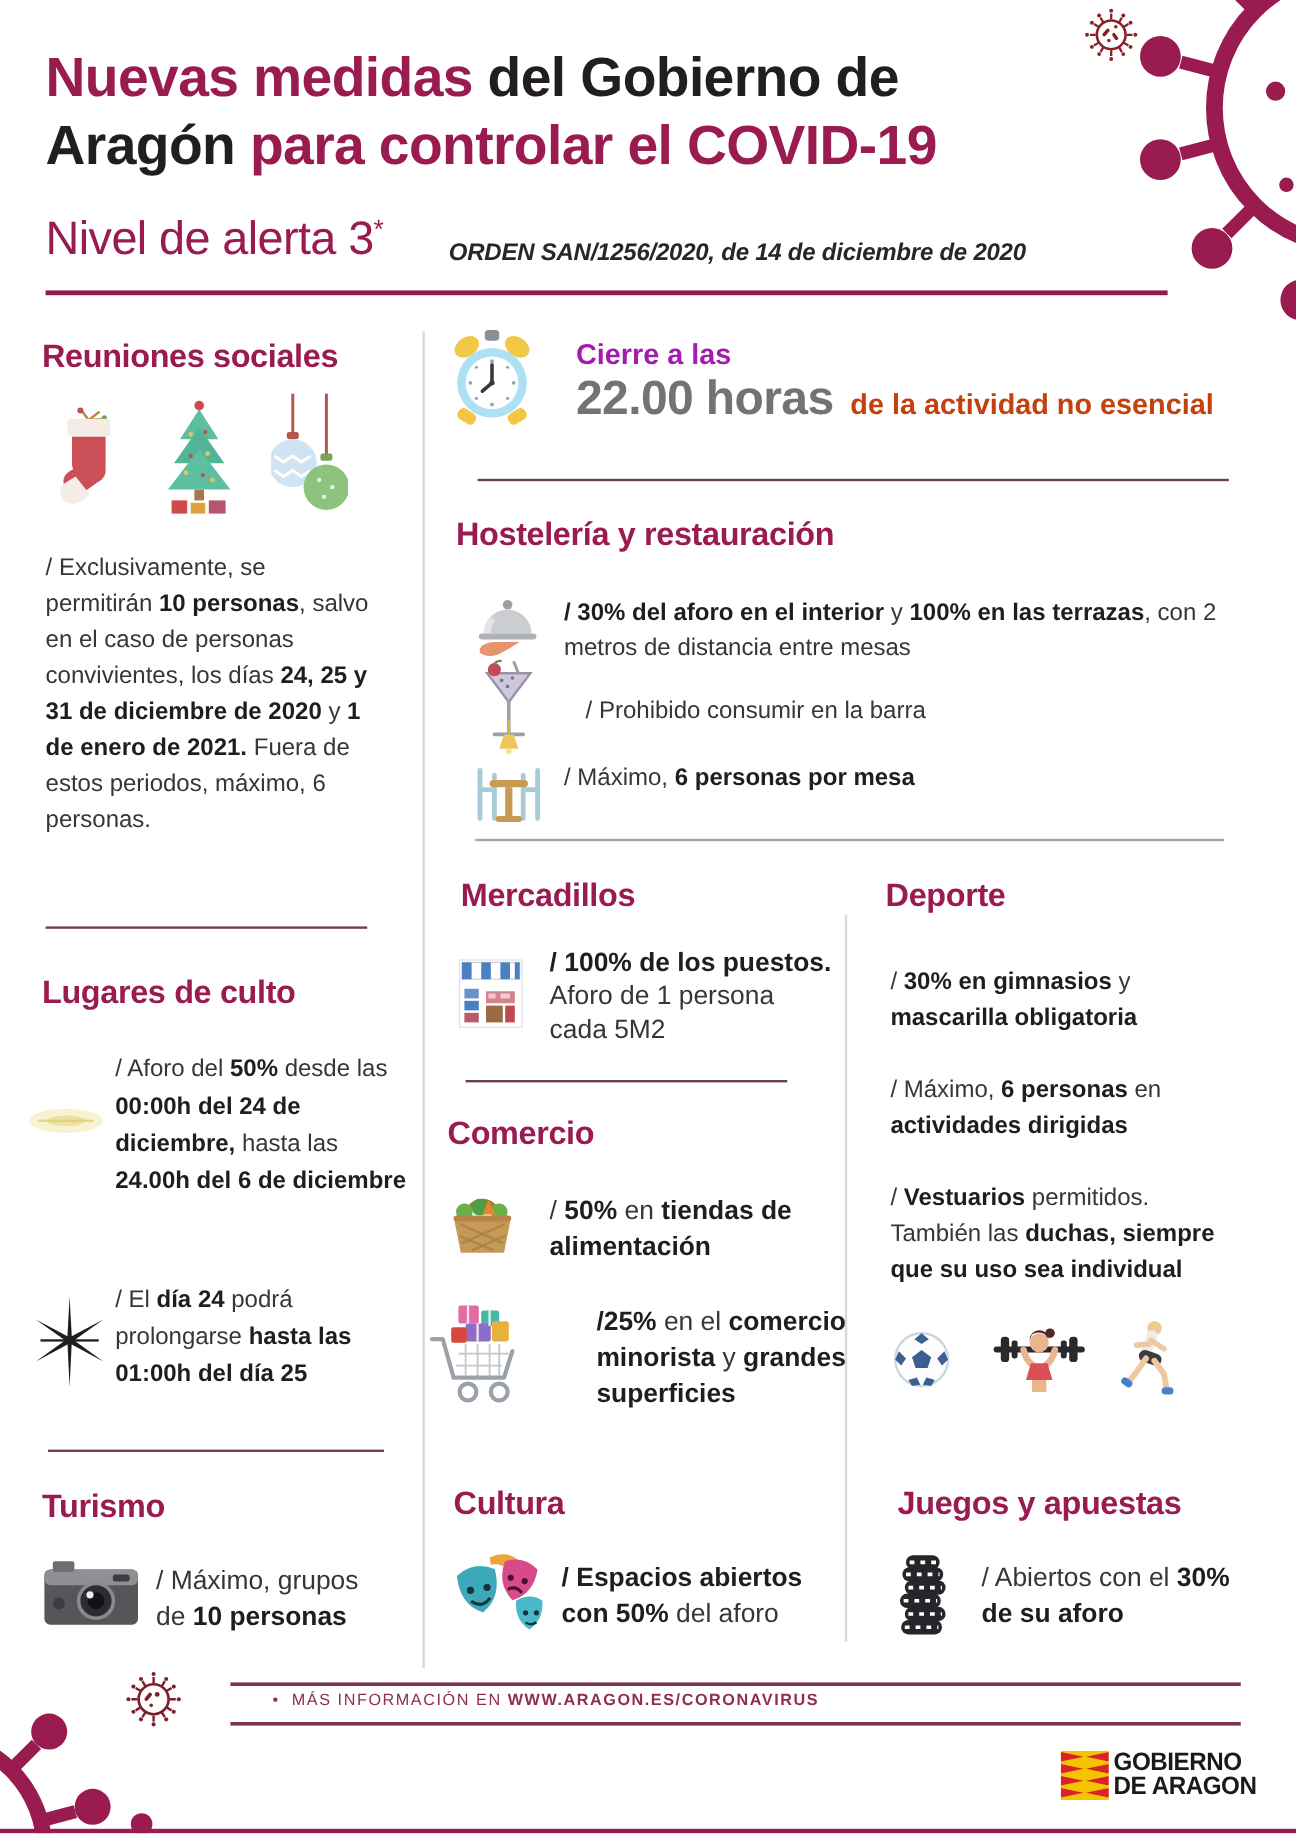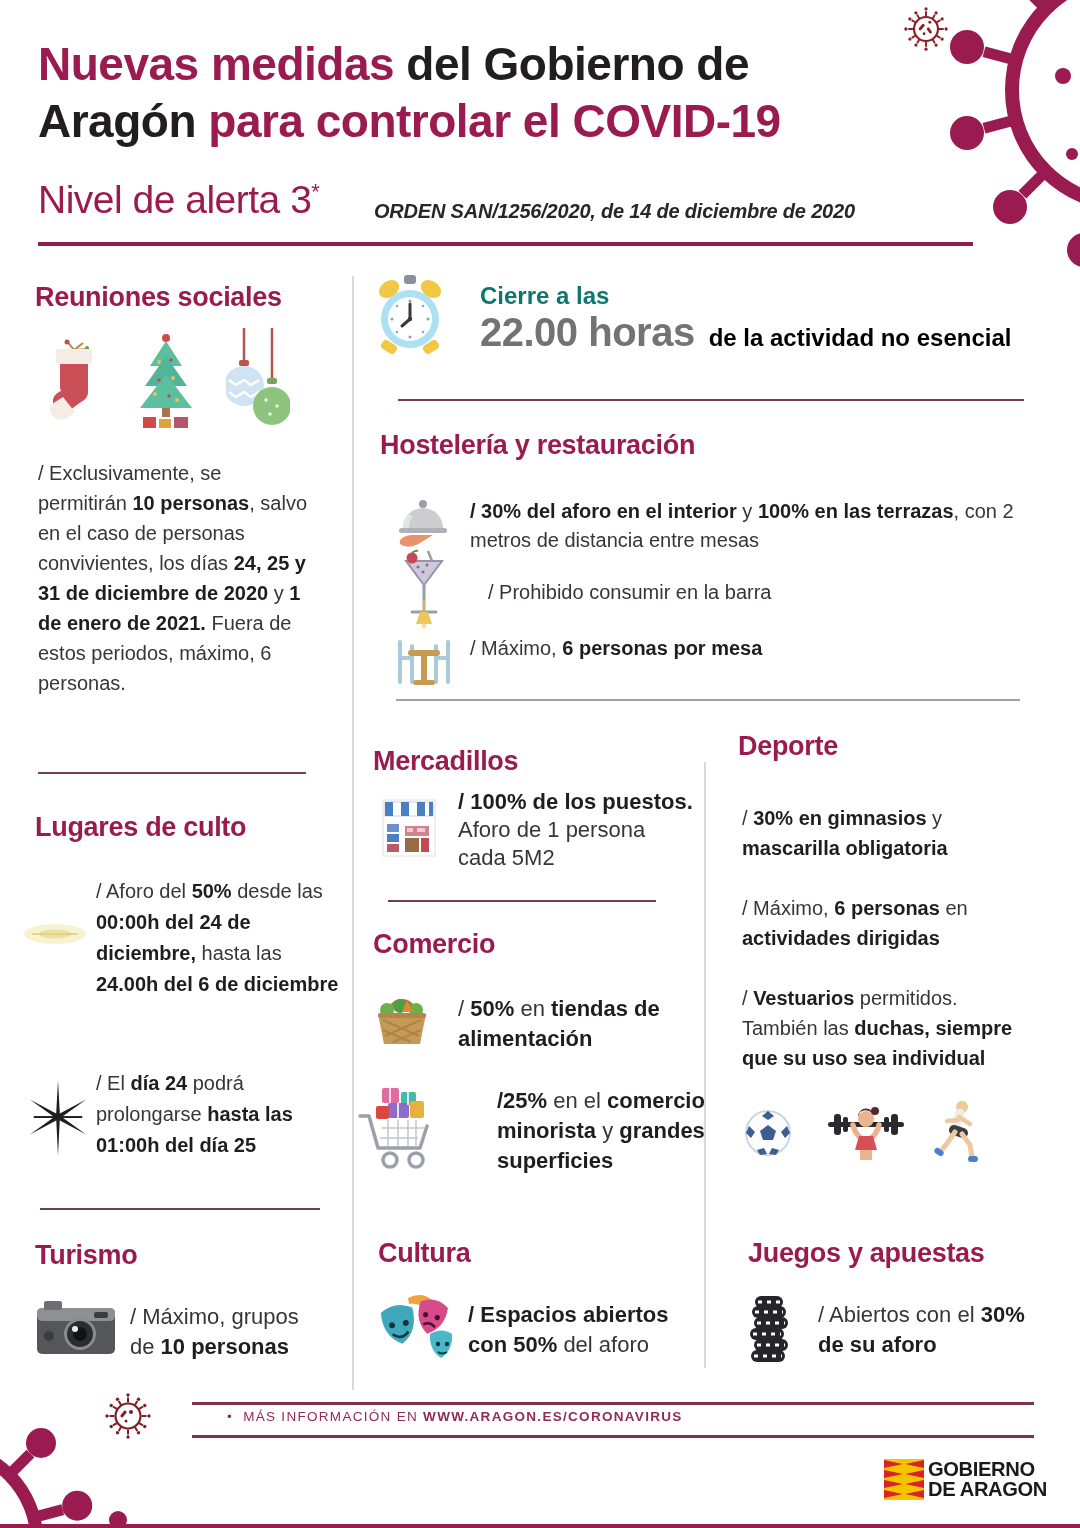--- a/index.html
+++ b/index.html
@@ -11,23 +11,23 @@
   .alert{font-size:39px;font-weight:400;color:#9a1b50;letter-spacing:-0.5px;}
   .alert sup{font-size:22px;}
   .order{font-size:20px;font-style:italic;font-weight:700;color:#2a2628;letter-spacing:-0.2px;}
   .sec{font-size:27px;font-weight:700;color:#9a1b50;letter-spacing:-0.3px;}
   .t20{font-size:20px;line-height:30px;color:#3a3436;}
   .t20c{font-size:20px;line-height:31px;color:#3a3436;}
   .t22{font-size:22px;line-height:30px;color:#3a3436;}
   .merc{font-size:22px;line-height:28px;color:#3a3436;}
   .hostel{font-size:20px;line-height:29px;color:#3a3436;}
   .bd{font-weight:700;color:#211d1f;}
-  .c1{font-size:24px;font-weight:700;color:#0f766e;}
+  .c1{font-size:24px;font-weight:700;color:#a21caf;}
   .time{font-size:40px;font-weight:700;color:#737373;letter-spacing:-0.5px;}
-  .csuf{font-size:24px;font-weight:700;color:#000000;margin-left:14px;}
+  .csuf{font-size:24px;font-weight:700;color:#c2410c;margin-left:14px;}
   .hline{background:#8f1d4e;height:4px;}
   .thin{background:#6e3f4c;height:2px;}
   .gline{background:#a8a0a0;height:2px;}
   .vline{background:#d9d9d9;width:2px;}
   .fline{background:#7d3350;height:3px;}
   .foot{font-size:13.5px;letter-spacing:1.3px;color:#8f2d55;}
   .foot .url{font-weight:700;}
   .logo-txt{font-size:21px;line-height:19.5px;font-weight:700;color:#1a1a1a;letter-spacing:-0.4px;transform:scaleX(.96);transform-origin:left;}
 </style>
 </head>
@@ -270,21 +270,21 @@
     <rect x="14" y="50" width="32" height="6" rx="3" fill="#c89a54"></rect>
     <rect x="27" y="56" width="6" height="24" fill="#c89a54"></rect>
     <rect x="19" y="80" width="22" height="5" rx="2.5" fill="#c89a54"></rect>
   </svg>
   <div class="abs hostel" style="left:470px;top:634px;width:600px;">
     <span>/  Máximo, </span><span class="bd">6 personas por mesa</span>
   </div>
 
   <div class="abs gline" style="left:396px;top:699px;width:624px;"></div>
 
-  <div class="abs sec" style="left:373px;top:731px;margin-top:15px;">Mercadillos</div>
+  <div class="abs sec" style="left:384px;top:731px;">Mercadillos</div>
 
   <svg class="abs" style="left:381px;top:798px;" width="56" height="60" viewBox="0 0 56 60">
     <rect x="2" y="2" width="52" height="56" fill="#ffffff" stroke="#e0e0e0"></rect>
     <rect x="4" y="4" width="48" height="14" fill="#ffffff" stroke="#d0d0d0"></rect>
     <rect x="4" y="4" width="8" height="14" fill="#4a7fc1"></rect>
     <rect x="20" y="4" width="8" height="14" fill="#4a7fc1"></rect>
     <rect x="36" y="4" width="8" height="14" fill="#4a7fc1"></rect>
     <rect x="48" y="4" width="4" height="14" fill="#4a7fc1"></rect>
     <rect x="6" y="26" width="12" height="8" fill="#6a92c8"></rect>
     <rect x="6" y="36" width="12" height="8" fill="#4a7fc1"></rect>

